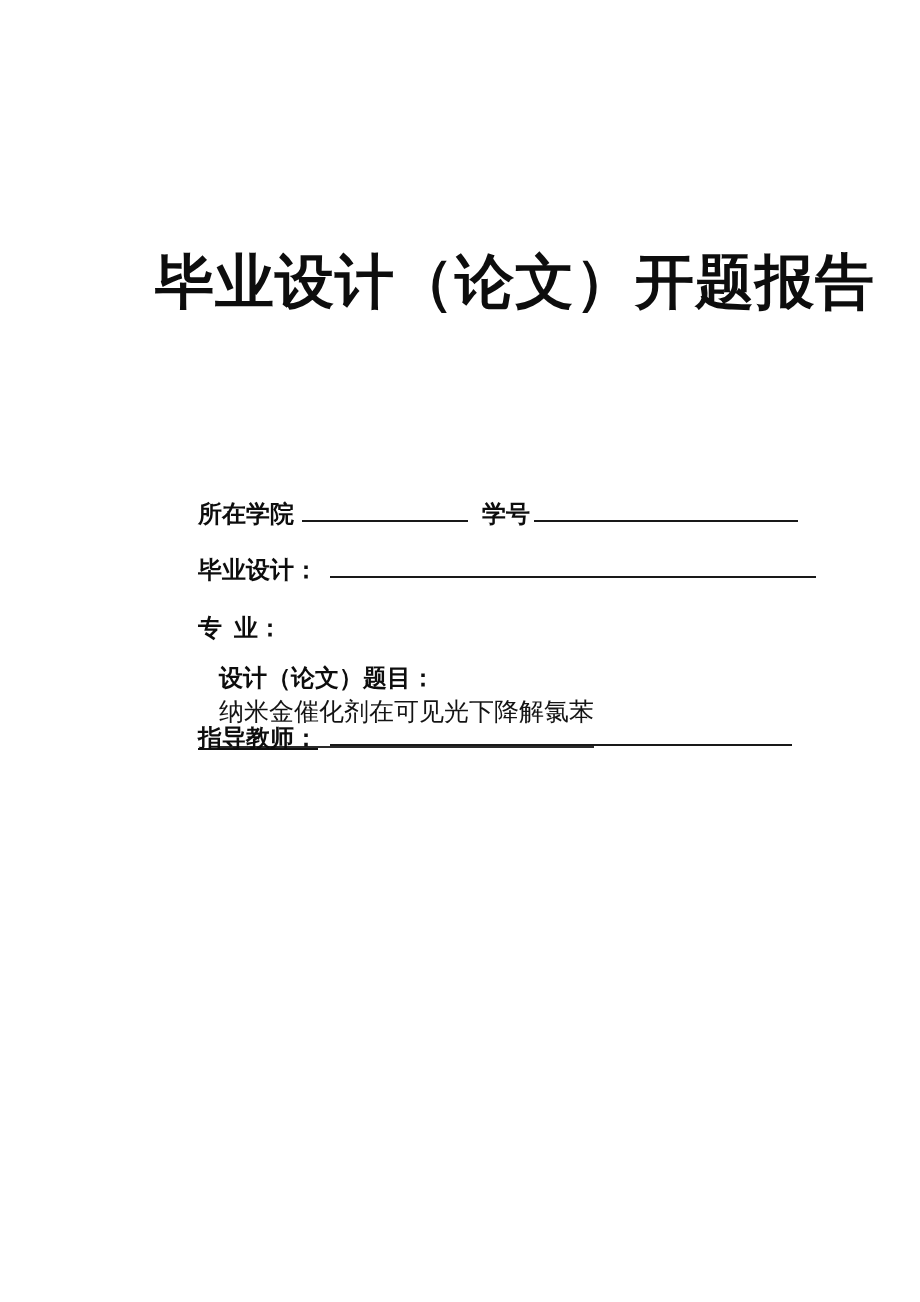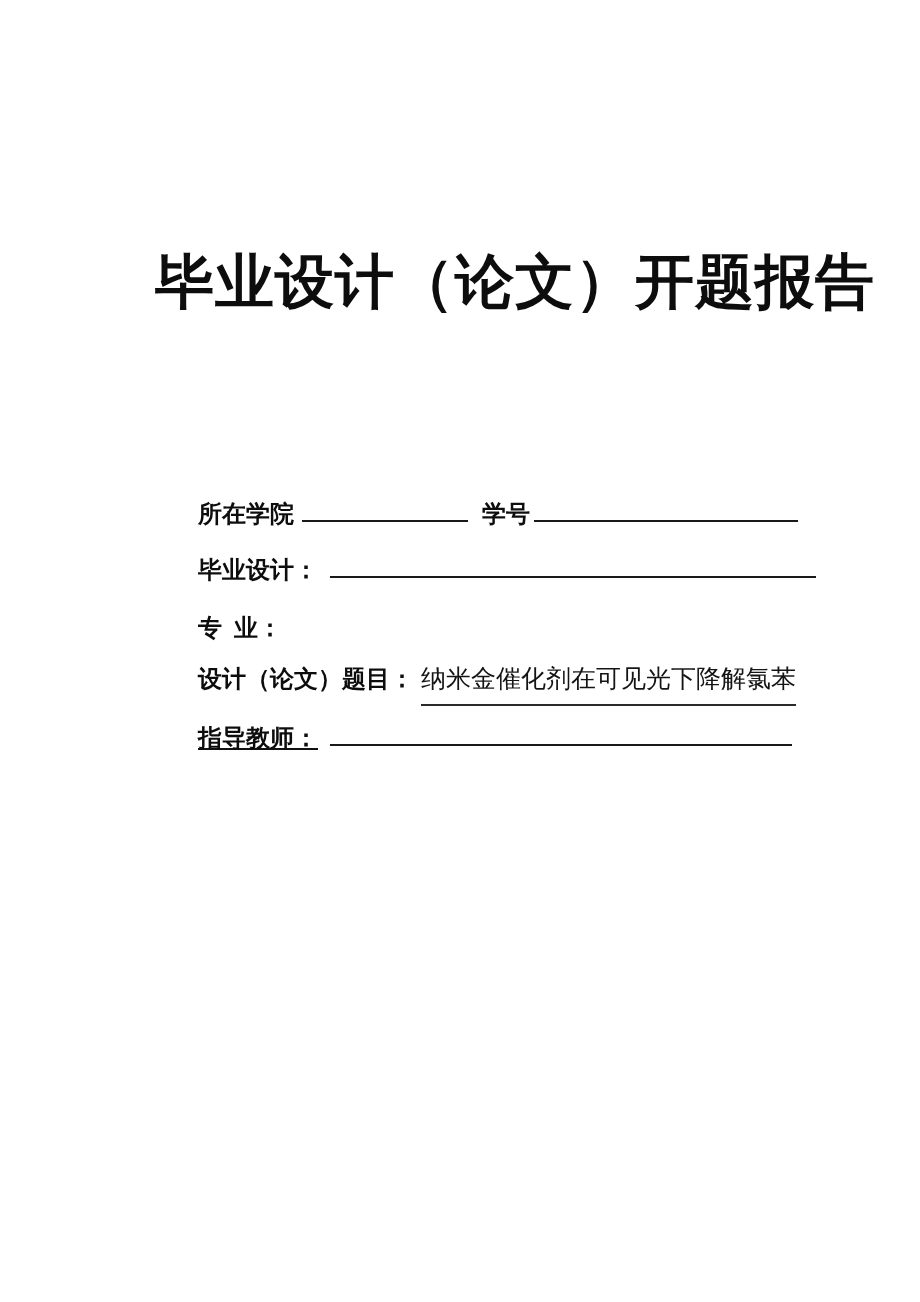--- a/index.html
+++ b/index.html
@@ -35,21 +35,21 @@
     left: 198px;
     display: flex;
     align-items: baseline;
     font-size: 24px;
     line-height: 33px;
     white-space: pre;
   }
   .row-student  { top: 494px; }
   .row-college  { top: 550px; }
   .row-major    { top: 612px; }
-  .row-topic    { top: 662px; }
+  .row-topic    { top: 662px; flex-direction: column; }
   .row-advisor  { top: 718px; text-decoration: underline; }
   .flabel {
     font-weight: bold;
     color: #0d0d0d;
     white-space: pre;
   }
   .blank {
     display: inline-block;
     height: 26px;
     border-bottom: 2px solid #191919;
@@ -57,24 +57,24 @@
     overflow: hidden;
     font-size: 24px;
   }
   .blank-student-name { width: 166px; margin-left: 8px; }
   .label-student-id   { margin-left: 14px; }
   .blank-student-id   { width: 264px; margin-left: 4px; }
   .blank-college      { width: 486px; margin-left: 12px; }
   .blank-advisor      { width: 462px; margin-left: 12px; }
   .topic-value {
     font-size: 25px;
-    margin-left: 7px;
+    margin-left: 21px;
     color: #141414;
     border-bottom: 2px solid #2a2a2a;
-    padding-bottom: 9px;
+    padding-bottom: 18px;
     white-space: nowrap;
   }
 </style>
 </head>
 <body>
 
 <div class="page">
 
   <div class="doc-title">毕业设计（论文）开题报告</div>
 

